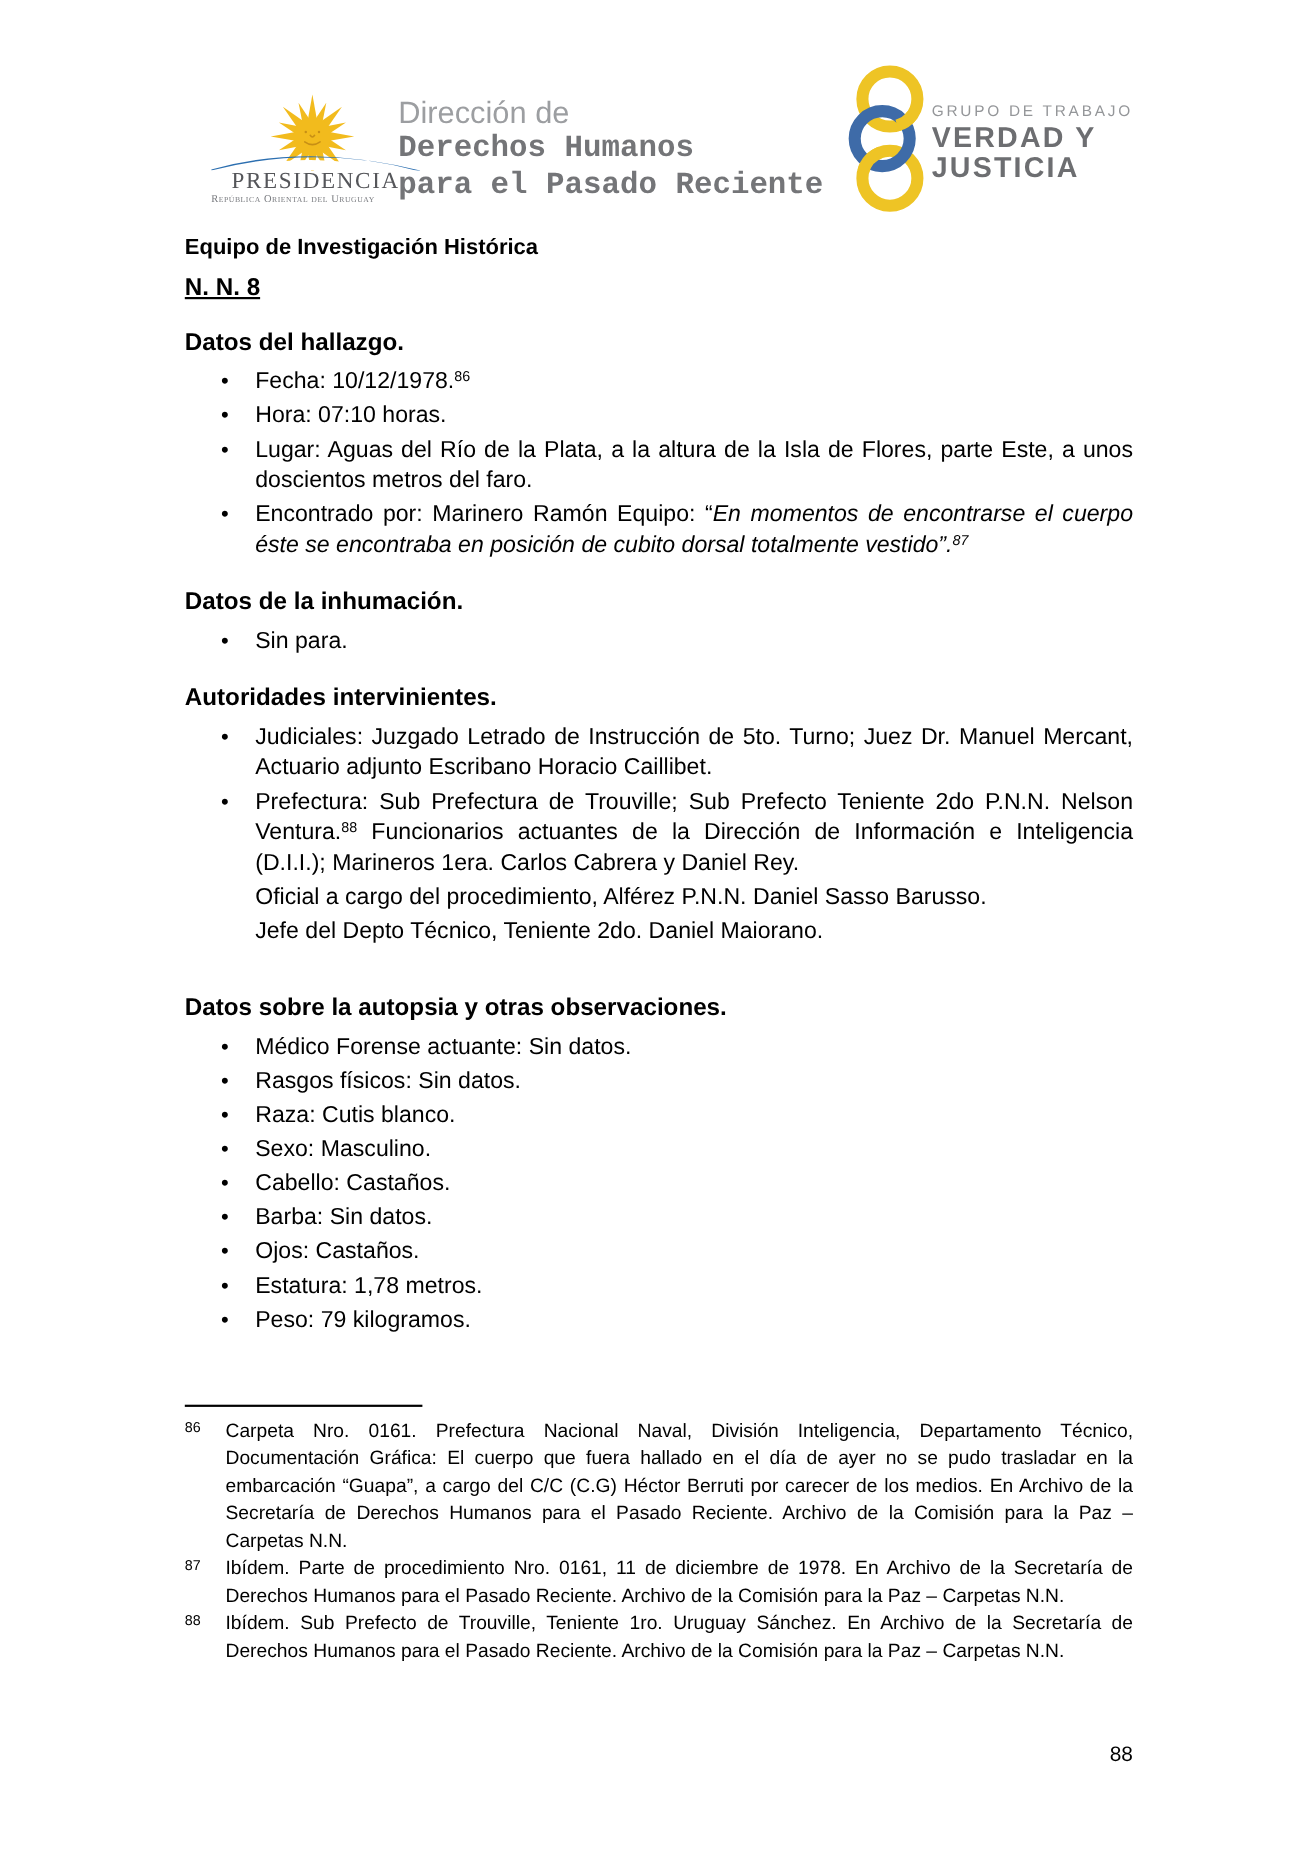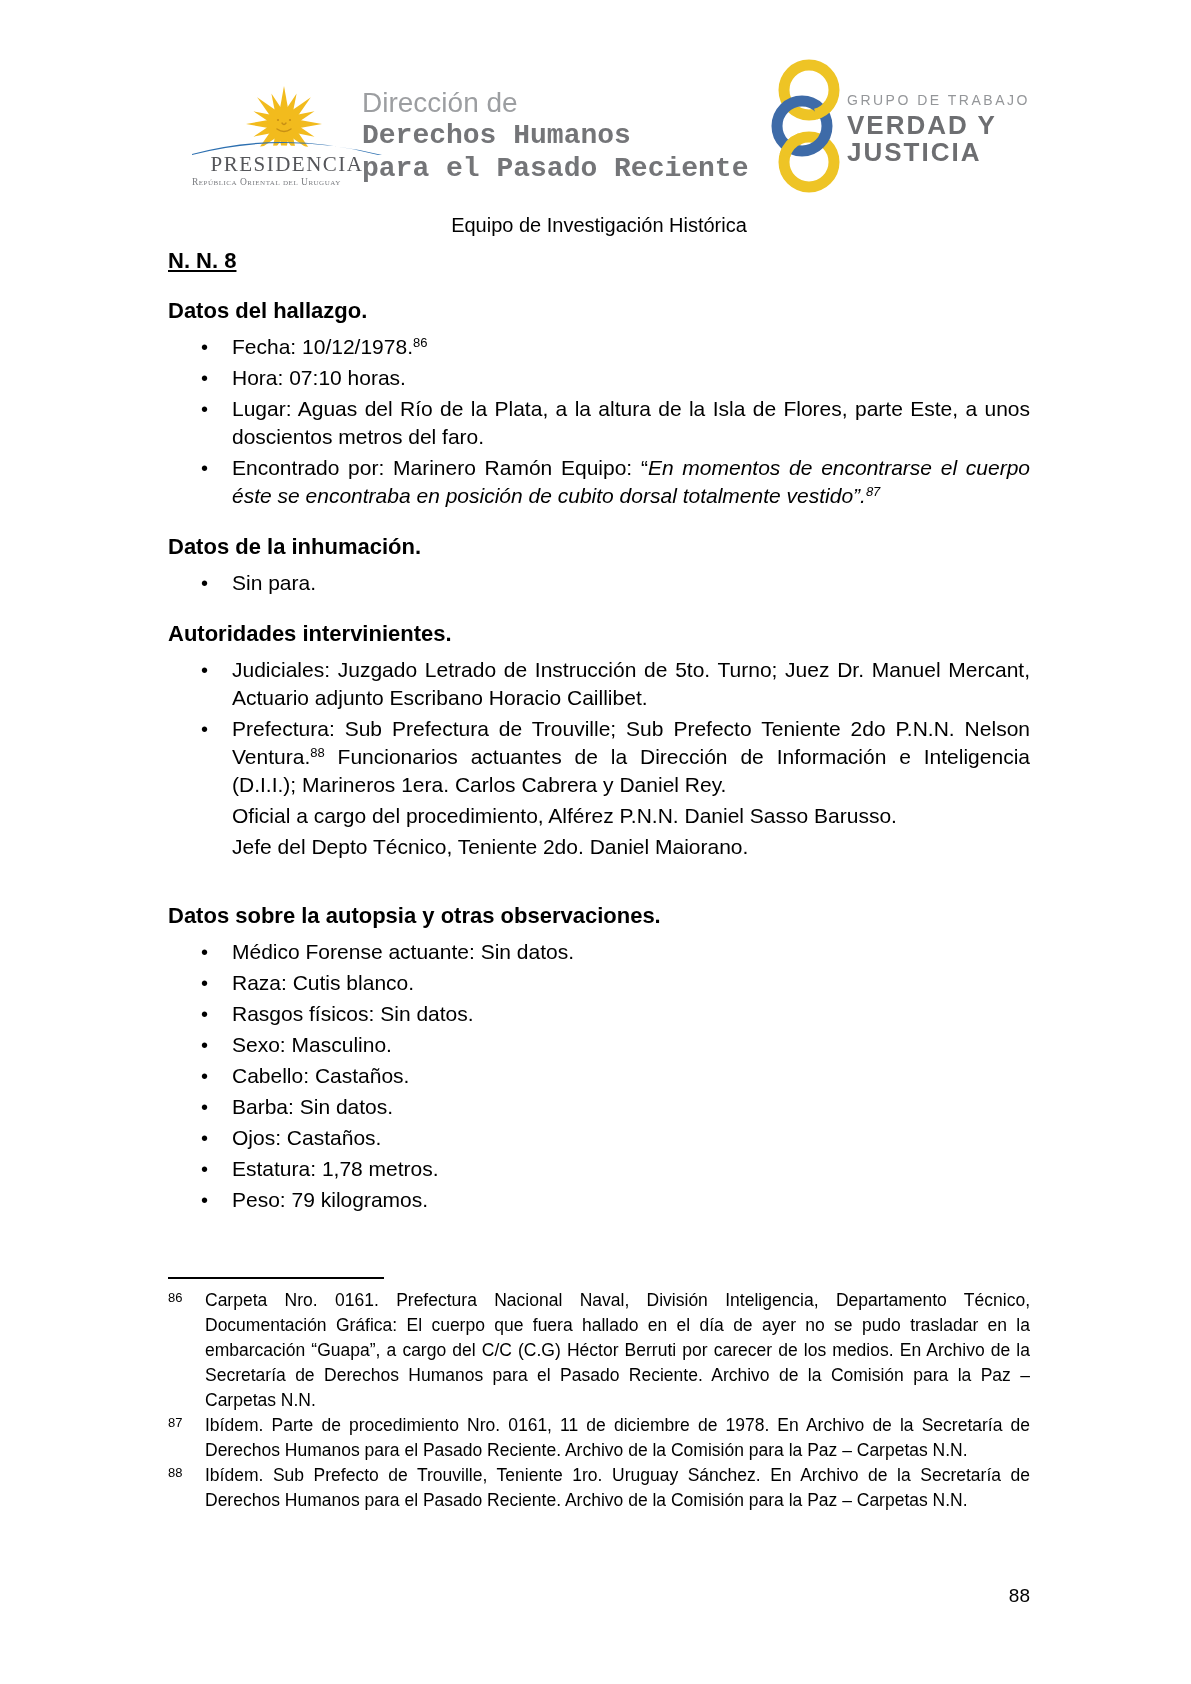--- a/index.html
+++ b/index.html
@@ -24,21 +24,21 @@
   .org-line2, .org-line3 { font-size:28px; color:#747578; font-weight:700;font-family:Liberation Mono, monospace; }
 
   .gtvj { position:absolute; left:769px; top:58px; }
   .gtvj svg { display:block; }
   .gtvj-text { position:absolute; left:78px; top:34px; width:240px; }
   .gtvj-line1 { font-size:14px; letter-spacing:2.5px; color:#949699; margin-bottom:4px; white-space:nowrap; }
   .gtvj-line2, .gtvj-line3 { font-size:26px; font-weight:700; letter-spacing:2px; color:#6d6e71; line-height:27px; white-space:nowrap; }
 
   
   .doc { position:absolute; left:168px; top:212px; width:862px; font-size:21px; }
-  .team-header { text-align:center; font-weight:400; font-size:20px; line-height:26px; }
+  .team-header { text-align:left; font-weight:700; font-size:20px; line-height:26px; }
   .case-title { margin-top:10px; font-size:22px; font-weight:700; }
   .case-title span { text-decoration:underline; }
   h2 { font-size:22px; font-weight:700; margin:24px 0 9px 0; }
   h2.big-gap { margin-top:42px; }
   ul { list-style:none; }
   li { position:relative; padding-left:64px; text-align:justify; line-height:28px; margin-bottom:3px; }
   li::before { content:"\2022"; position:absolute; left:33px; top:0; font-size:20px; }
   p.cont { padding-left:64px; text-align:justify; line-height:28px; margin-bottom:3px; }
   .it { font-style:italic; }
   sup.ref { font-size:13px; vertical-align:baseline; position:relative; top:-7px; line-height:0; }
@@ -139,22 +139,22 @@
     <ul>
       <li><span>Judiciales: Juzgado Letrado de Instrucción de 5to. Turno; Juez Dr. Manuel Mercant, Actuario adjunto Escribano Horacio Caillibet.</span></li>
       <li><span>Prefectura: Sub Prefectura de Trouville; Sub Prefecto Teniente 2do P.N.N. Nelson Ventura.</span><sup class="ref">88</sup><span> Funcionarios actuantes de la Dirección de Información e Inteligencia (D.I.I.); Marineros 1era. Carlos Cabrera y Daniel Rey.</span></li>
     </ul>
     <p class="cont">Oficial a cargo del procedimiento, Alférez P.N.N. Daniel Sasso Barusso.</p>
     <p class="cont">Jefe del Depto Técnico, Teniente 2do. Daniel Maiorano.</p>
 
     <h2 class="big-gap">Datos sobre la autopsia y otras observaciones.</h2>
     <ul>
       <li><span>Médico Forense actuante: Sin datos.</span></li>
+      <li><span>Rasgos físicos: Sin datos.</span></li>
       <li><span>Raza: Cutis blanco.</span></li>
-      <li><span>Rasgos físicos: Sin datos.</span></li>
       <li><span>Sexo: Masculino.</span></li>
       <li><span>Cabello: Castaños.</span></li>
       <li><span>Barba: Sin datos.</span></li>
       <li><span>Ojos: Castaños.</span></li>
       <li><span>Estatura: 1,78 metros.</span></li>
       <li><span>Peso: 79 kilogramos.</span></li>
     </ul>
   </div>
 
   <div class="footnotes">

